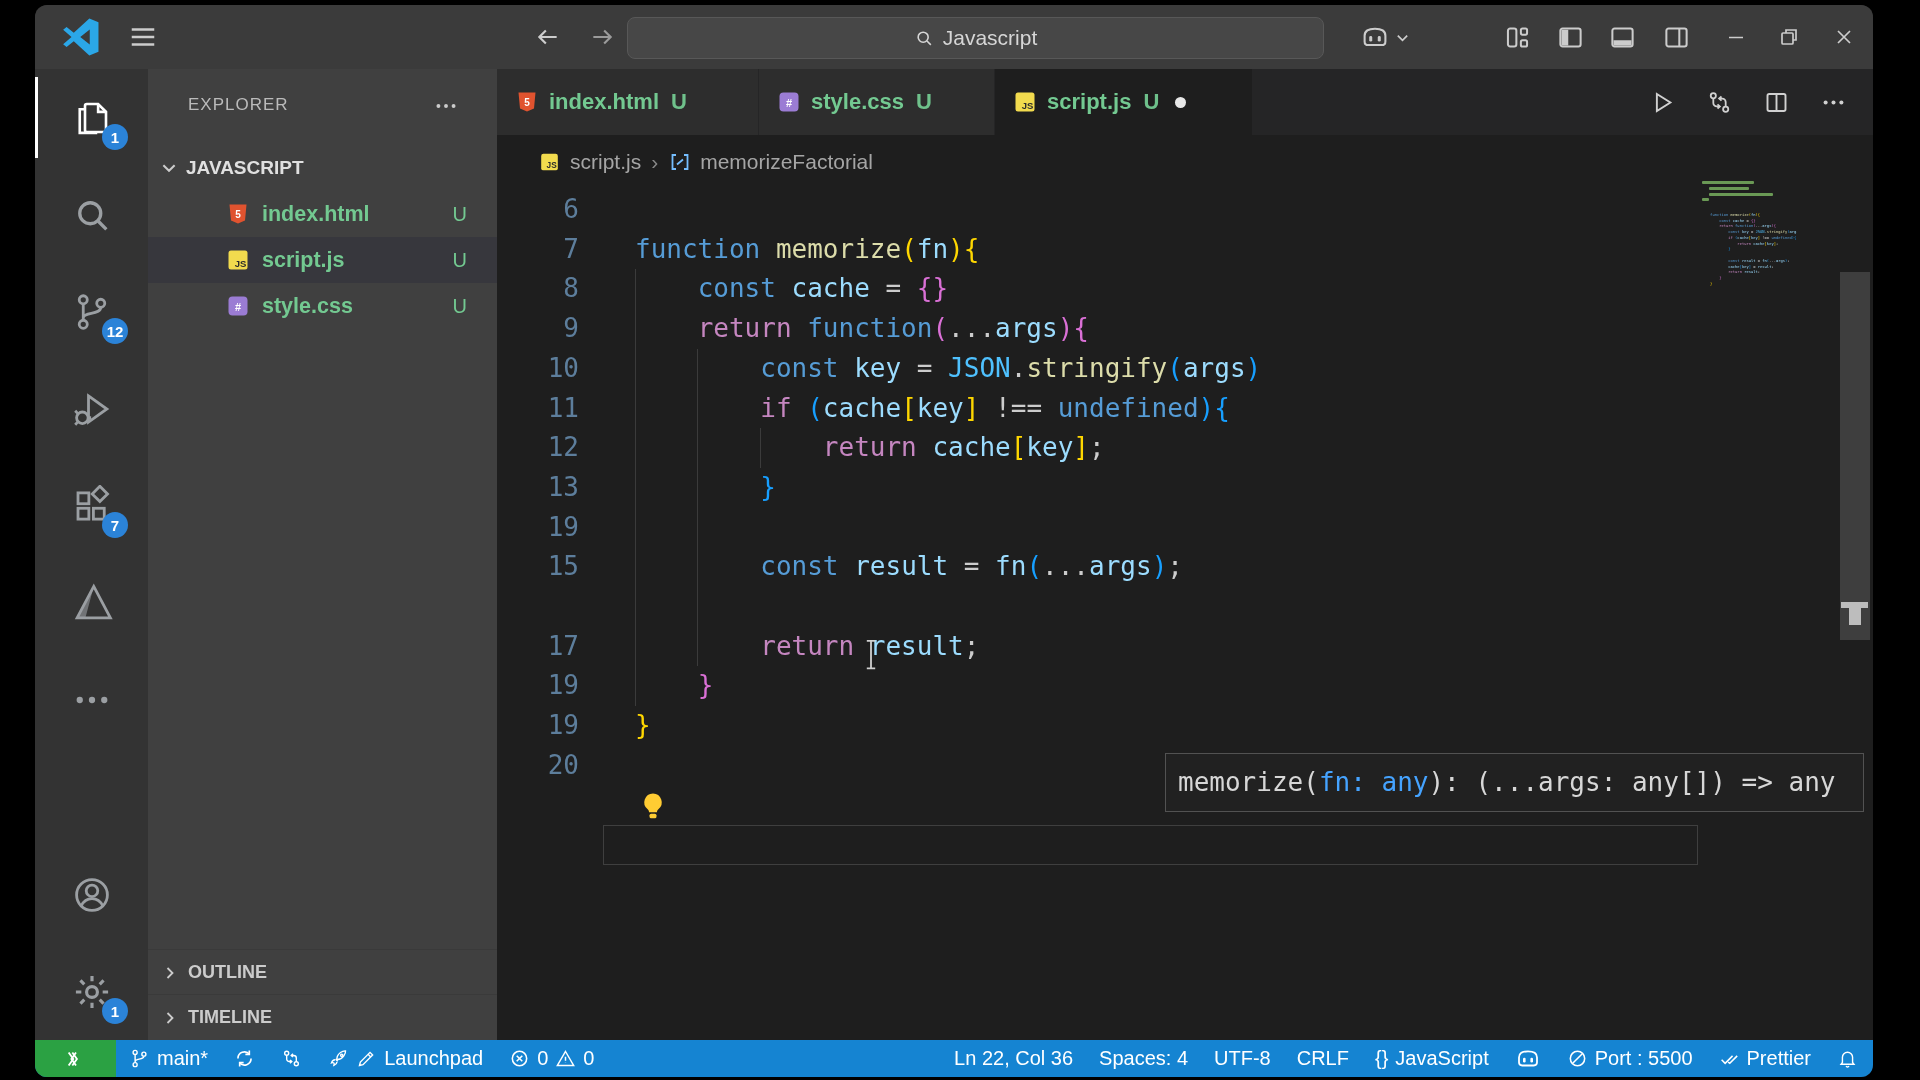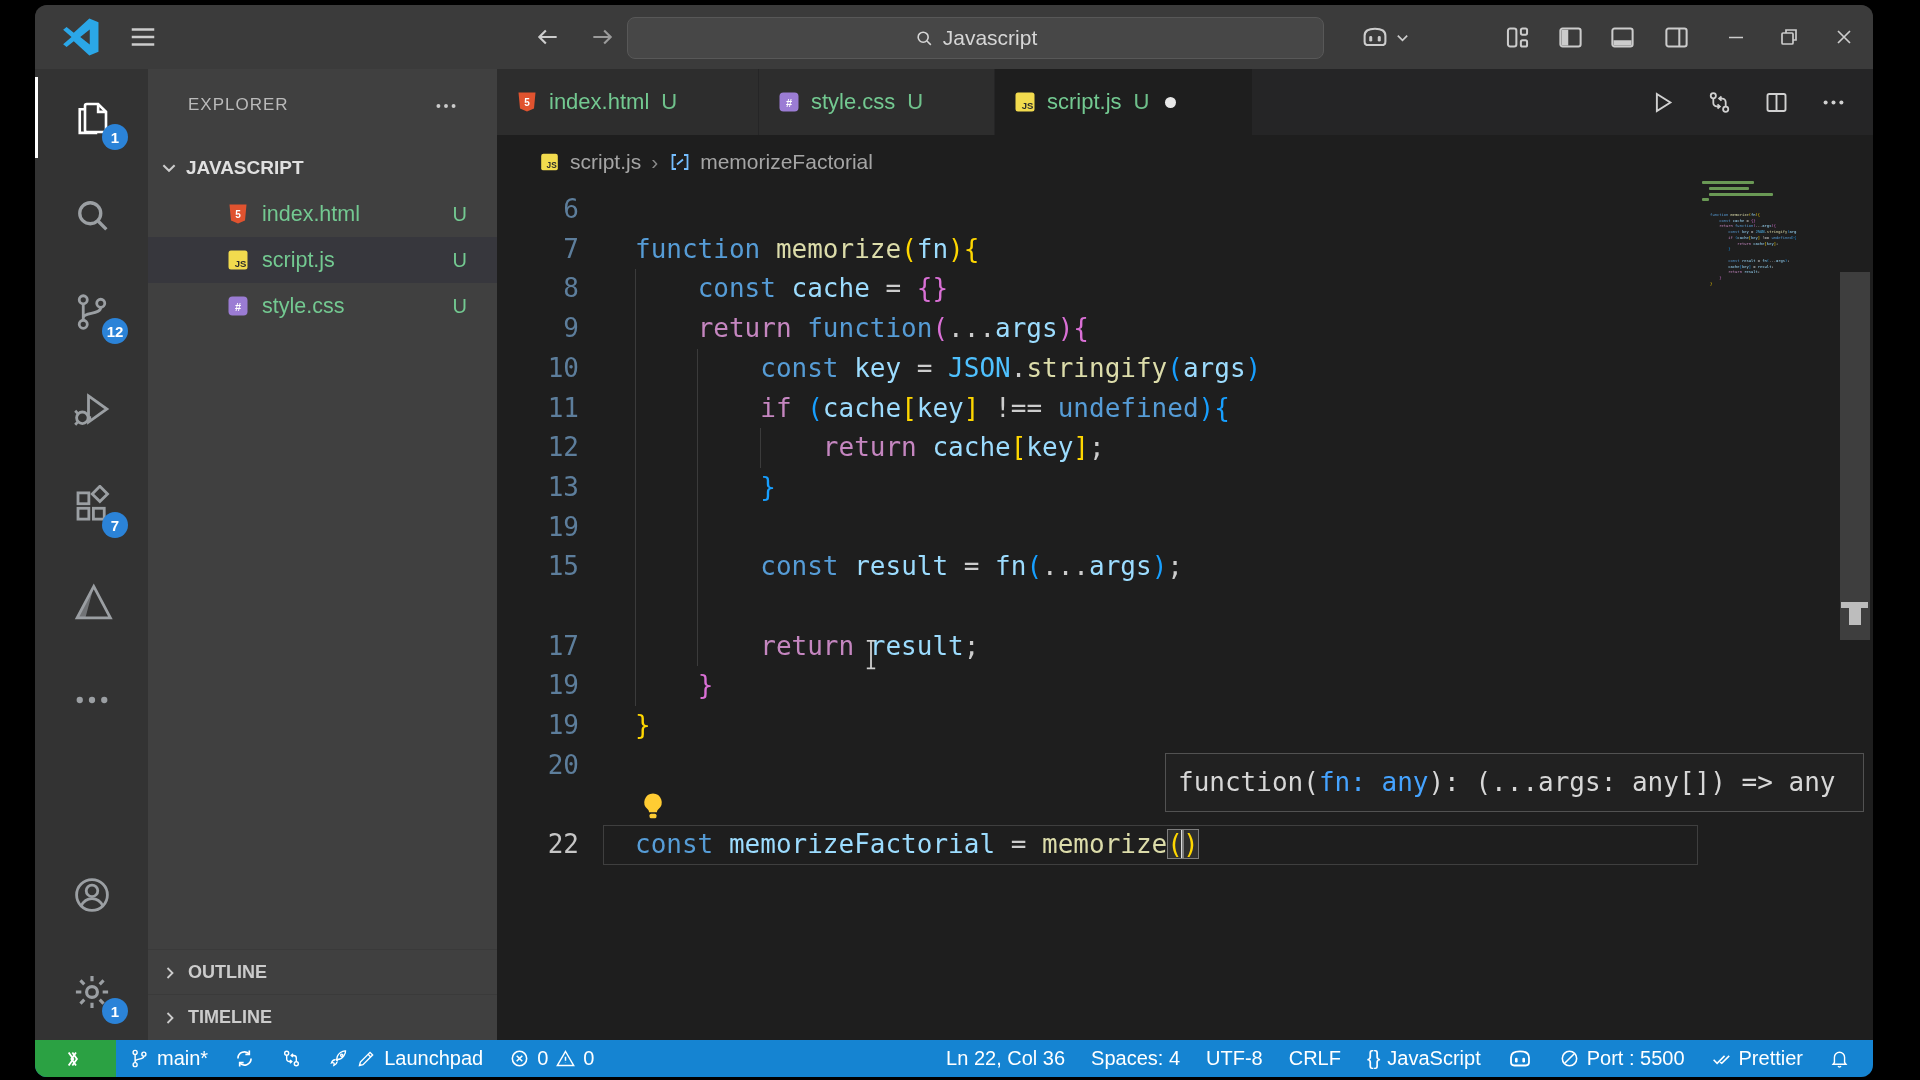--- a/index.html
+++ b/index.html
@@ -47,21 +47,21 @@
   .sb-more{position:absolute;right:36px;top:22px;width:30px;height:30px;color:#cccccc;}
   .sb-more svg{width:26px;height:26px;}
   .folder-row{position:absolute;left:0;top:76px;right:0;height:46px;display:flex;align-items:center;
               font-weight:bold;font-size:19px;color:#e0e0e0;}
   .folder-row .chev{width:18px;height:18px;margin:0 8px 0 12px;color:#cccccc;}
   .file-list{position:absolute;left:0;top:122px;right:0;}
   .file-row{position:relative;height:46px;display:flex;align-items:center;font-size:21.5px;}
   .file-row.selected{background:#37373d;}
   .file-icon{width:24px;height:24px;margin-left:78px;margin-right:12px;flex:0 0 auto;}
   .file-icon svg{width:24px;height:24px;}
-  .file-name{color:var(--git-green);}
+  .file-name{color:var(--git-green);font-weight:bold;}
   .file-badge{position:absolute;right:30px;color:var(--git-green);font-size:20px;}
   .sb-panel{position:absolute;left:0;right:0;height:45px;border-top:1px solid #3a3a3a;
             display:flex;align-items:center;font-weight:bold;font-size:18px;color:#cccccc;}
   .sb-panel .chev{width:16px;height:16px;margin:0 10px 0 14px;}
   .panel-outline{bottom:45px;} .panel-timeline{bottom:0;}
   
   .editor{position:absolute;left:462px;top:64px;right:0;bottom:37px;background:#1e1e1e;}
   .tabsbar{position:absolute;left:0;top:0;right:0;height:66px;background:#252526;display:flex;}
   .tab{position:relative;height:66px;display:flex;align-items:center;background:#2d2d2d;
        border-right:1px solid #252526;font-size:22px;color:var(--git-green);padding:0 18px;box-sizing:border-box;}
@@ -105,21 +105,21 @@
   .vhandle-top{position:absolute;left:1344px;top:533px;width:27px;height:6px;background:#bdbdbd;}
   .vhandle-stem{position:absolute;left:1352px;top:539px;width:12px;height:17px;background:#bdbdbd;}
   
   .statusbar{position:absolute;left:0;right:0;bottom:0;height:37px;background:var(--status-bg);
              display:flex;align-items:center;color:#ffffff;font-size:20px;}
   .st-remote{width:81px;height:37px;background:var(--remote);display:flex;align-items:center;
              justify-content:center;flex:0 0 auto;}
   .st-remote svg{width:22px;height:22px;}
   .st-item{display:flex;align-items:center;gap:7px;padding:0 13px;height:37px;white-space:nowrap;}
   .st-item svg{width:21px;height:21px;}
-  .st-right{margin-left:auto;display:flex;align-items:flex-end;padding-right:10px;}
+  .st-right{margin-left:auto;display:flex;align-items:flex-end;padding-right:2px;}
   .icon{display:inline-flex;align-items:center;justify-content:center;}
   .icon svg{display:block;}
 </style>
 </head>
 <body>
 
 <div class="stage" style="--status-bg: #1584d2; --remote: #2ba143; --badge: #2b83d8; --git-green: #73C991; --kw: #569CD6; --ctl: #C586C0; --fn: #DCDCAA; --var: #9CDCFE; --bi: #4FC1FF; --pn: #cccccc; --b1: #FFD700; --b2: #DA70D6; --b3: #179FFF; --param: #45A3FF; --comment: #6A9955;">
   <div class="window">
 
     <div class="titlebar">
@@ -459,27 +459,26 @@
           <div class="row" style="top: 557.7px;"><span class="gutter">17</span><span class="ltext"><span class="tok-pn">        </span><span class="tok-ctl">return</span><span class="tok-pn"> </span><span class="tok-var">result</span><span class="tok-pn">;</span></span></div>
           <div class="row" style="top: 597.4px;"><span class="gutter">19</span><span class="ltext"><span class="tok-pn">    </span><span class="tok-b2">}</span></span></div>
           <div class="row" style="top: 637.1px;"><span class="gutter">19</span><span class="ltext"><span class="tok-b1">}</span></span></div>
           <div class="row" style="top: 676.8px;"><span class="gutter">20</span><span class="ltext"></span></div>
           <div class="bulb icon" style="left: 140px; top: 720.5px;">
             <svg viewBox="0 0 24 24">
               <path fill="#FFCC33" d="M12 2.6a6.6 6.6 0 0 1 4 11.8c-.8.6-1 1.4-1 2.3H9c0-.9-.2-1.7-1-2.3A6.6 6.6 0 0 1 12 2.6Z"></path>
               <rect x="9.4" y="17.8" width="5.2" height="3.4" rx="1.2" fill="#FFCC33"></rect>
             </svg>
           </div>
-          <div class="row cur" style="top: 756.2px;"><span class="gutter">22</span><span class="ltext"><span class="tok-kw">const</span><span class="tok-pn"> </span><span class="tok-var">memorizeFactorial</span><span class="tok-pn"> = </span><span class="tok-fn">memorize</span><span class="tok-b1m">(</span><span class="tok-caret"></span><span class="tok-b1m">)</span></span></div>
           <div class="ibeam icon" style="left: 368px; top: 572px;">
             <svg viewBox="0 0 10 26" stroke="#d0d0d0" stroke-width="1.5" fill="none">
               <path d="M1.5 1.5h7M5 1.5v23M1.5 24.5h7"></path>
             </svg>
           </div>
-          <div class="hint"><span>function(</span><span class="p">fn: any</span><span>): (...args: any[]) =&gt; any</span></div>
+          <div class="hint"><span>memorize(</span><span class="p">fn: any</span><span>): (...args: any[]) =&gt; any</span></div>
           <div class="minimap">
             <div class="mmbar" style="width: 52px; margin-left: 2px;"></div>
             <div class="mmbar" style="width: 40px; margin-left: 9px;"></div>
             <div class="mmbar" style="width: 64px; margin-left: 9px;"></div>
             <div class="mmbar" style="width: 7px; margin-left: 2px;"></div>
             <div class="mini">
               <div class="row"><span class="ltext"></span></div>
               <div class="row"><span class="ltext"><span class="tok-kw">function</span><span class="tok-pn"> </span><span class="tok-fn">memorize</span><span class="tok-b1">(</span><span class="tok-var">fn</span><span class="tok-b1">)</span><span class="tok-b1">{</span></span></div>
               <div class="row"><span class="ltext"><span class="tok-pn">    </span><span class="tok-kw">const</span><span class="tok-pn"> </span><span class="tok-var">cache</span><span class="tok-pn"> = </span><span class="tok-b2">{}</span></span></div>
               <div class="row"><span class="ltext"><span class="tok-pn">    </span><span class="tok-ctl">return</span><span class="tok-pn"> </span><span class="tok-kw">function</span><span class="tok-b2">(</span><span class="tok-pn">...</span><span class="tok-var">args</span><span class="tok-b2">)</span><span class="tok-b2">{</span></span></div>

